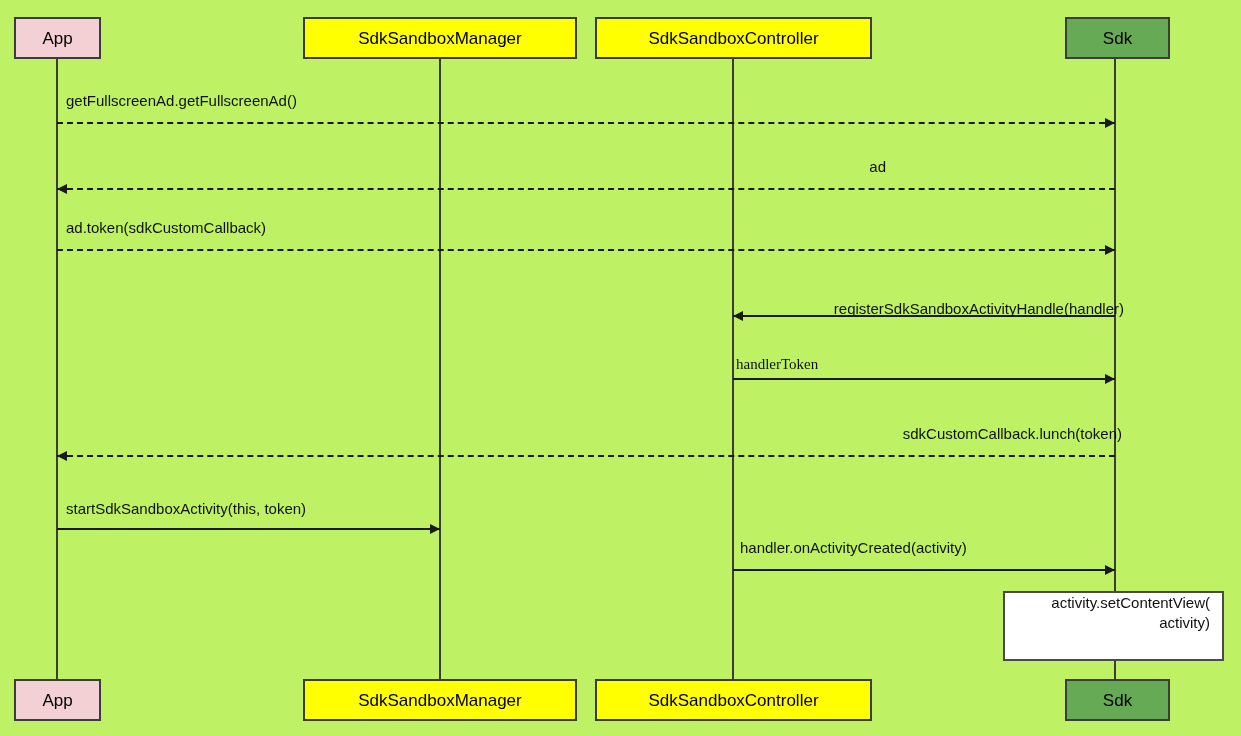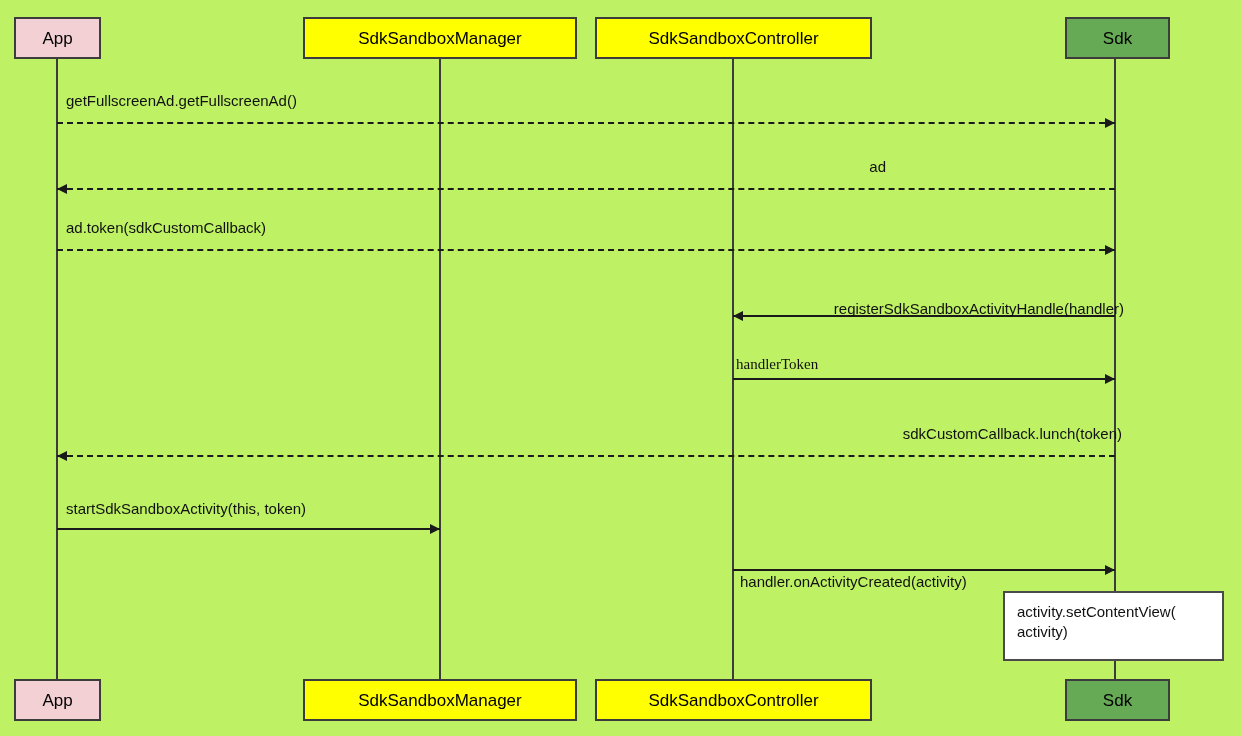--- a/index.html
+++ b/index.html
@@ -65,21 +65,22 @@
   .msg-label.align-left { text-align: left; }
   .msg-label.align-right { text-align: right; }
   .note-box {
     position: absolute;
     box-sizing: border-box;
     background: #ffffff;
     border: 2px solid #4a4a4a;
     font-size: 15px;
     color: #111111;
     line-height: 1.35;
-    padding: 9px 12px;
+    padding: 0 12px;
+    text-align: right;
   }
 </style>
 </head>
 <body>
 
 <div id="diagram-root">
   <div id="lifelines-layer">
       <div class="lifeline-line" style="left: 56px; top: 59px; height: 620px;"></div>
       <div class="lifeline-box" style="left: 14px; top: 17px; width: 87px; height: 42px; background: rgb(242, 208, 211);">
         <span>App</span>
@@ -126,21 +127,21 @@
       <div class="arrow-head right" style="top: 374px; left: 1105px;"></div>
       <div class="msg-label align-left" style="top: 356px; left: 736px; font-family: Liberation Serif, serif;">handlerToken</div>
       <div class="msg-line dashed" style="left: 57px; top: 455px; width: 1058px;"></div>
       <div class="arrow-head left" style="top: 451px; left: 57px;"></div>
       <div class="msg-label align-right" style="top: 425px; left: 16px; width: 1106px;">sdkCustomCallback.lunch(token)</div>
       <div class="msg-line solid" style="left: 57px; top: 528px; width: 383px;"></div>
       <div class="arrow-head right" style="top: 524px; left: 430px;"></div>
       <div class="msg-label align-left" style="top: 500px; left: 66px;">startSdkSandboxActivity(this, token)</div>
       <div class="msg-line solid" style="left: 733px; top: 569px; width: 382px;"></div>
       <div class="arrow-head right" style="top: 565px; left: 1105px;"></div>
-      <div class="msg-label align-left" style="top: 539px; left: 740px; margin-top: 34px;">handler.onActivityCreated(activity)</div>
+      <div class="msg-label align-left" style="top: 539px; left: 740px;">handler.onActivityCreated(activity)</div>
     </div>
   <div id="notes-layer">
       <div class="note-box" style="left: 1003px; top: 591px; width: 221px; height: 70px;">
         <div>activity.setContentView(</div>
         <div>activity)</div>
       </div>
     </div>
 </div>
 
 </body></html>

